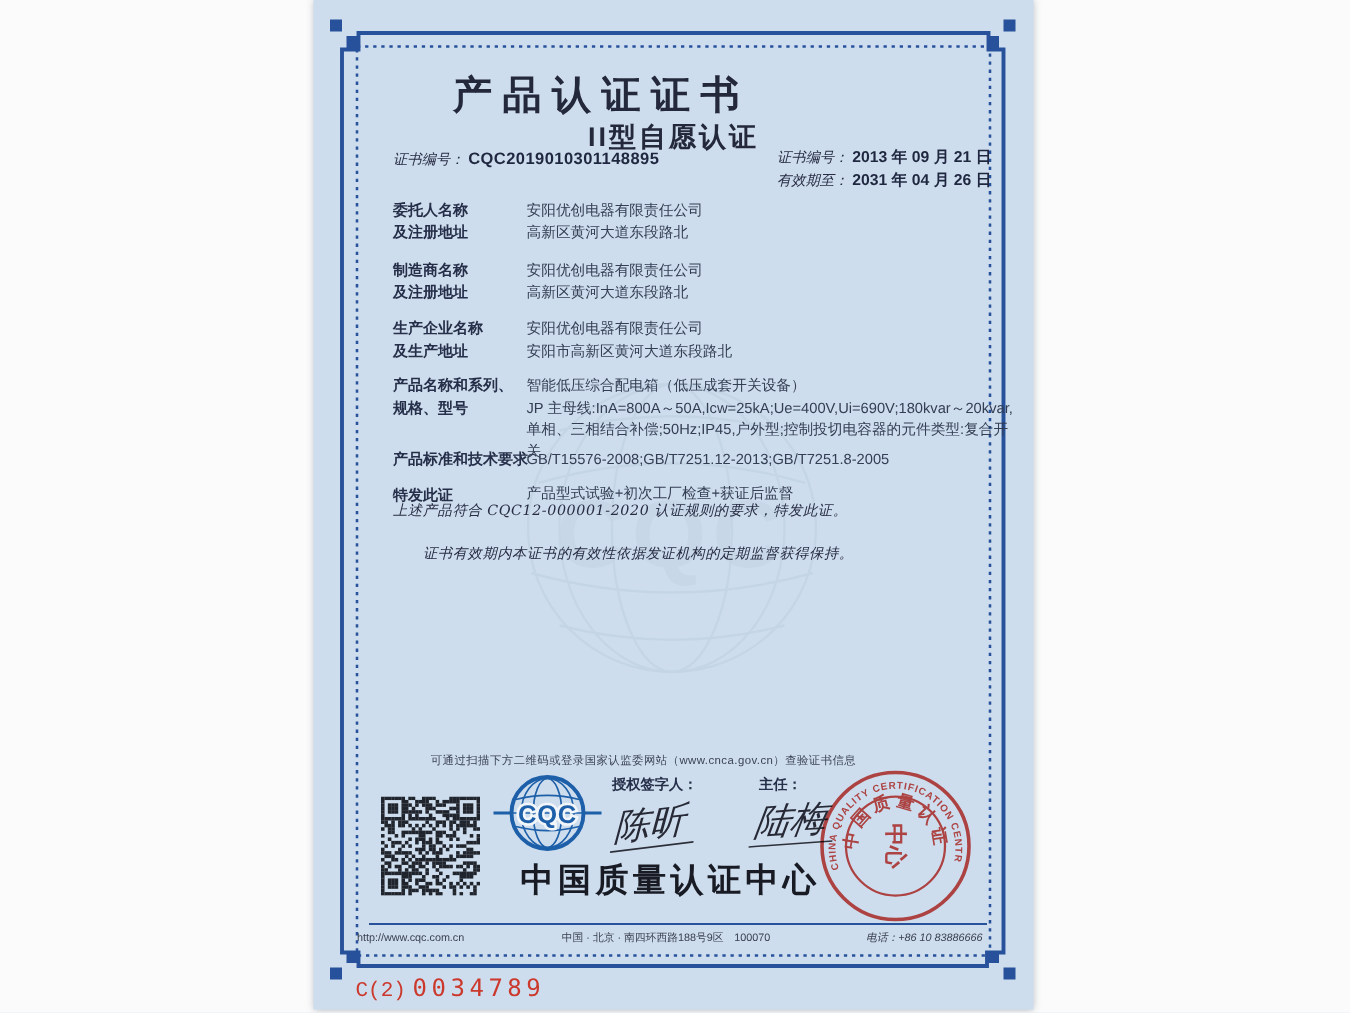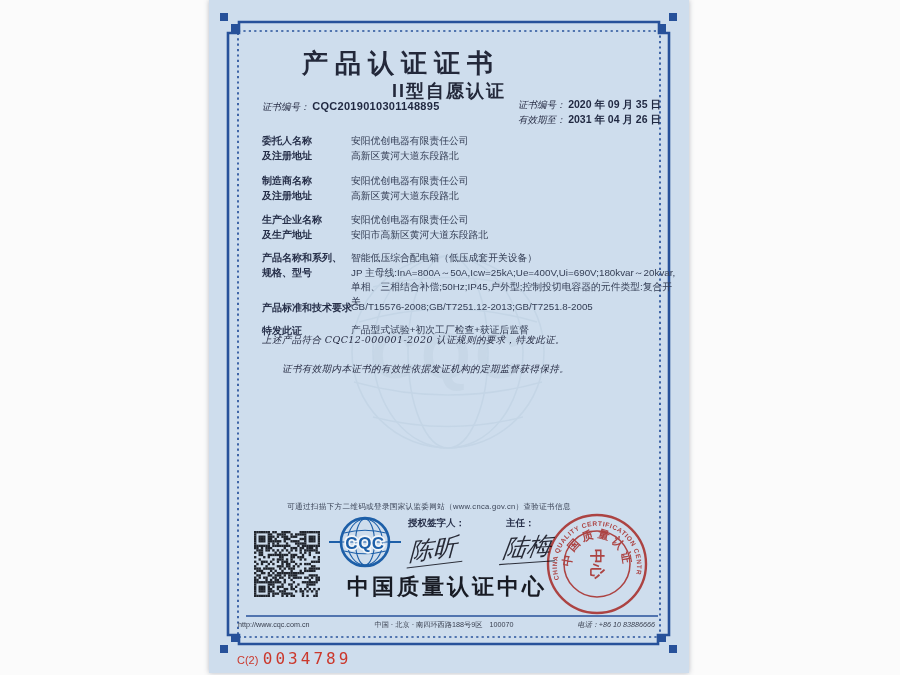--- a/index.html
+++ b/index.html
@@ -34,21 +34,21 @@
   .scanhint{left:50px;top:502px;width:340px;text-align:center;font-size:7.6px;color:#3a4356;letter-spacing:.3px;}
   .signlabel{font-size:9.5px;font-weight:700;color:#262f49;}
   .sig{
     font-family:"DejaVu Serif","Liberation Serif",serif;
     font-size:24px;color:#272a36;font-style:italic;
     transform:rotate(-7deg) skewX(-9deg);
     border-bottom:1.5px solid #2c2f3a;padding:0 6px 2px 2px;line-height:26px;
   }
   .orgname{left:133px;top:572px;width:210px;text-align:center;font-size:22px;font-weight:700;letter-spacing:3px;color:#181b24;}
   .footer{font-size:7.2px;color:#3a4050;top:620px;}
-  .serial-prefix{font-family:Liberation Sans, sans-serif;font-size:11px;color:#cb382c;}
+  .serial-prefix{font-family:Liberation Mono, monospace;font-size:14px;color:#cb382c;}
   .serial-num{font-family:"DejaVu Sans Mono","Liberation Mono",monospace;font-size:16px;letter-spacing:3px;color:#cb382c;}
   .stamp{mix-blend-mode:multiply;opacity:.93;}
 </style>
 </head>
 <body>
 
 <div class="page">
 
   <svg class="frame-svg" width="480" height="673" viewBox="0 0 480 673">
 
@@ -92,21 +92,21 @@
 
   <div class="abs title">产品认证证书</div>
   <div class="abs subtitle">II型自愿认证</div>
 
   <div class="abs certrow">
     <span class="kai">证书编号：</span>
     <span class="certno">CQC2019010301148895</span>
   </div>
   <div class="abs daterow" style="left:309px;top:98px;">
     <span class="kai">证书编号：</span>
-    <span class="dateval">2020 年 09 月 35 日</span>
+    <span class="dateval">2013 年 09 月 21 日</span>
   </div>
   <div class="abs daterow" style="left:309px;top:113px;">
     <span class="kai">有效期至：</span>
     <span class="dateval">2031 年 04 月 26 日</span>
   </div>
 
   <div class="abs flabel" style="top:133px;">
     <div>委托人名称</div>
       <div>及注册地址</div>
   </div>
@@ -135,21 +135,21 @@
 
   <div class="abs flabel" style="top:250px;">
     <div>产品名称和系列、</div>
       <div>规格、型号</div>
   </div>
   <div class="abs fvalue" style="top:251px;">
     <div>智能低压综合配电箱（低压成套开关设备）</div>
       <div>JP 主母线:InA=800A～50A,Icw=25kA;Ue=400V,Ui=690V;180kvar～20kvar,单相、三相结合补偿;50Hz;IP45,户外型;控制投切电容器的元件类型:复合开关</div>
   </div>
 
-  <div class="abs flabel" style="top:300px;width:140px;">产品标准和技术要求</div>
+  <div class="abs flabel" style="top:300px;width:140px;font-family:Liberation Mono, monospace;">产品标准和技术要求</div>
   <div class="abs fvalue" style="top:300px;">GB/T15576-2008;GB/T7251.12-2013;GB/T7251.8-2005</div>
 
   <div class="abs flabel" style="top:323px;">特发此证</div>
   <div class="abs fvalue" style="top:323px;">产品型式试验+初次工厂检查+获证后监督</div>
 
   <div class="abs stmt kai" style="top:334px;">上述产品符合 CQC12-000001-2020 认证规则的要求，特发此证。</div>
   <div class="abs stmt kai" style="top:363px;margin-left:20px;">证书有效期内本证书的有效性依据发证机构的定期监督获得保持。</div>
 
   <div class="abs scanhint">可通过扫描下方二维码或登录国家认监委网站（www.cnca.gov.cn）查验证书信息</div>
 

